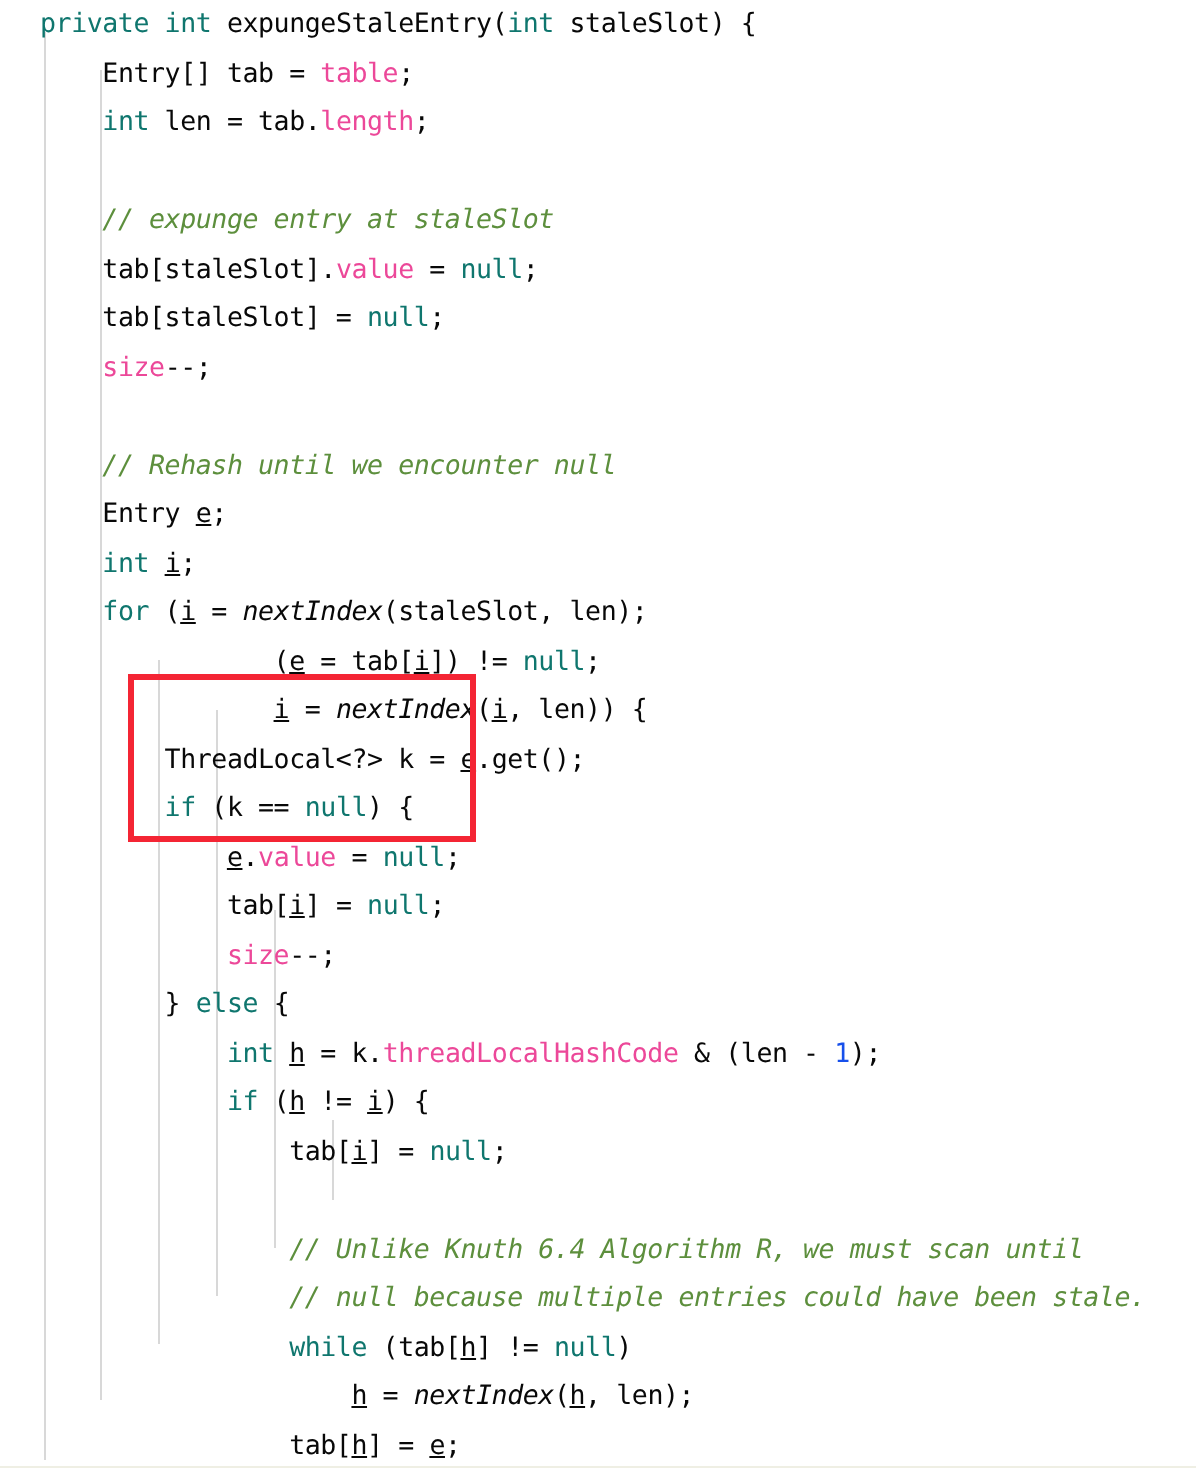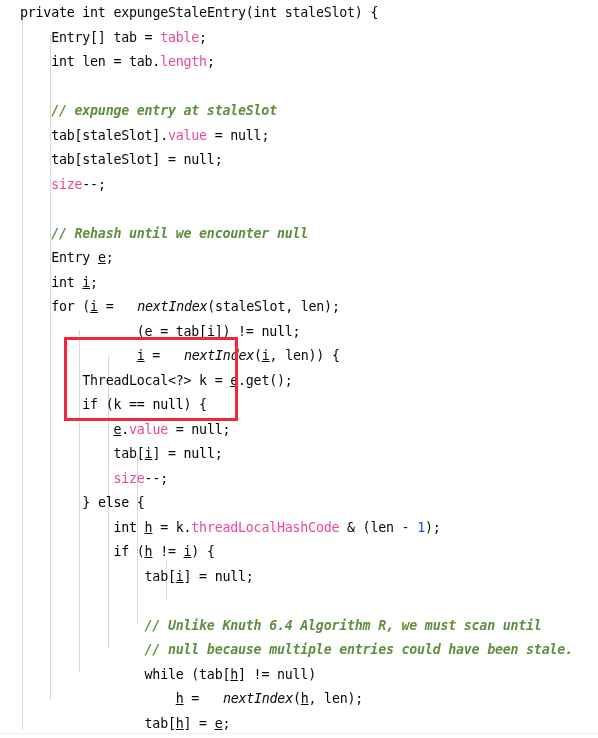--- a/index.html
+++ b/index.html
@@ -32,25 +32,25 @@
     white-space:pre;
     color:#080808;
     padding-top:1px;
   }
   .ln{
     height:24.5px;
     white-space:pre;
     display:block;
   }
   
-  .kw   {color:#000000;}              
+  .kw   {color:#0f766e;}              
   .fld  {color:#ec4899;}              
   .num  {color:#1750eb;}              
-  .cmt2 {color:#5d8f3d;font-style:italic;font-weight:bold;} 
-  .mtd  {color:#080808;font-style:italic;margin-left:16px;} 
+  .cmt2 {color:#5d8f3d;font-style:italic;} 
+  .mtd  {color:#080808;font-style:italic;} 
   .var  {color:#080808;text-decoration:underline;} 
   .pln  {color:#080808;}
   
   #redbox{
     position:absolute;
     border:3px solid #f42534;
     box-sizing:border-box;
     pointer-events:none;
   }
   

